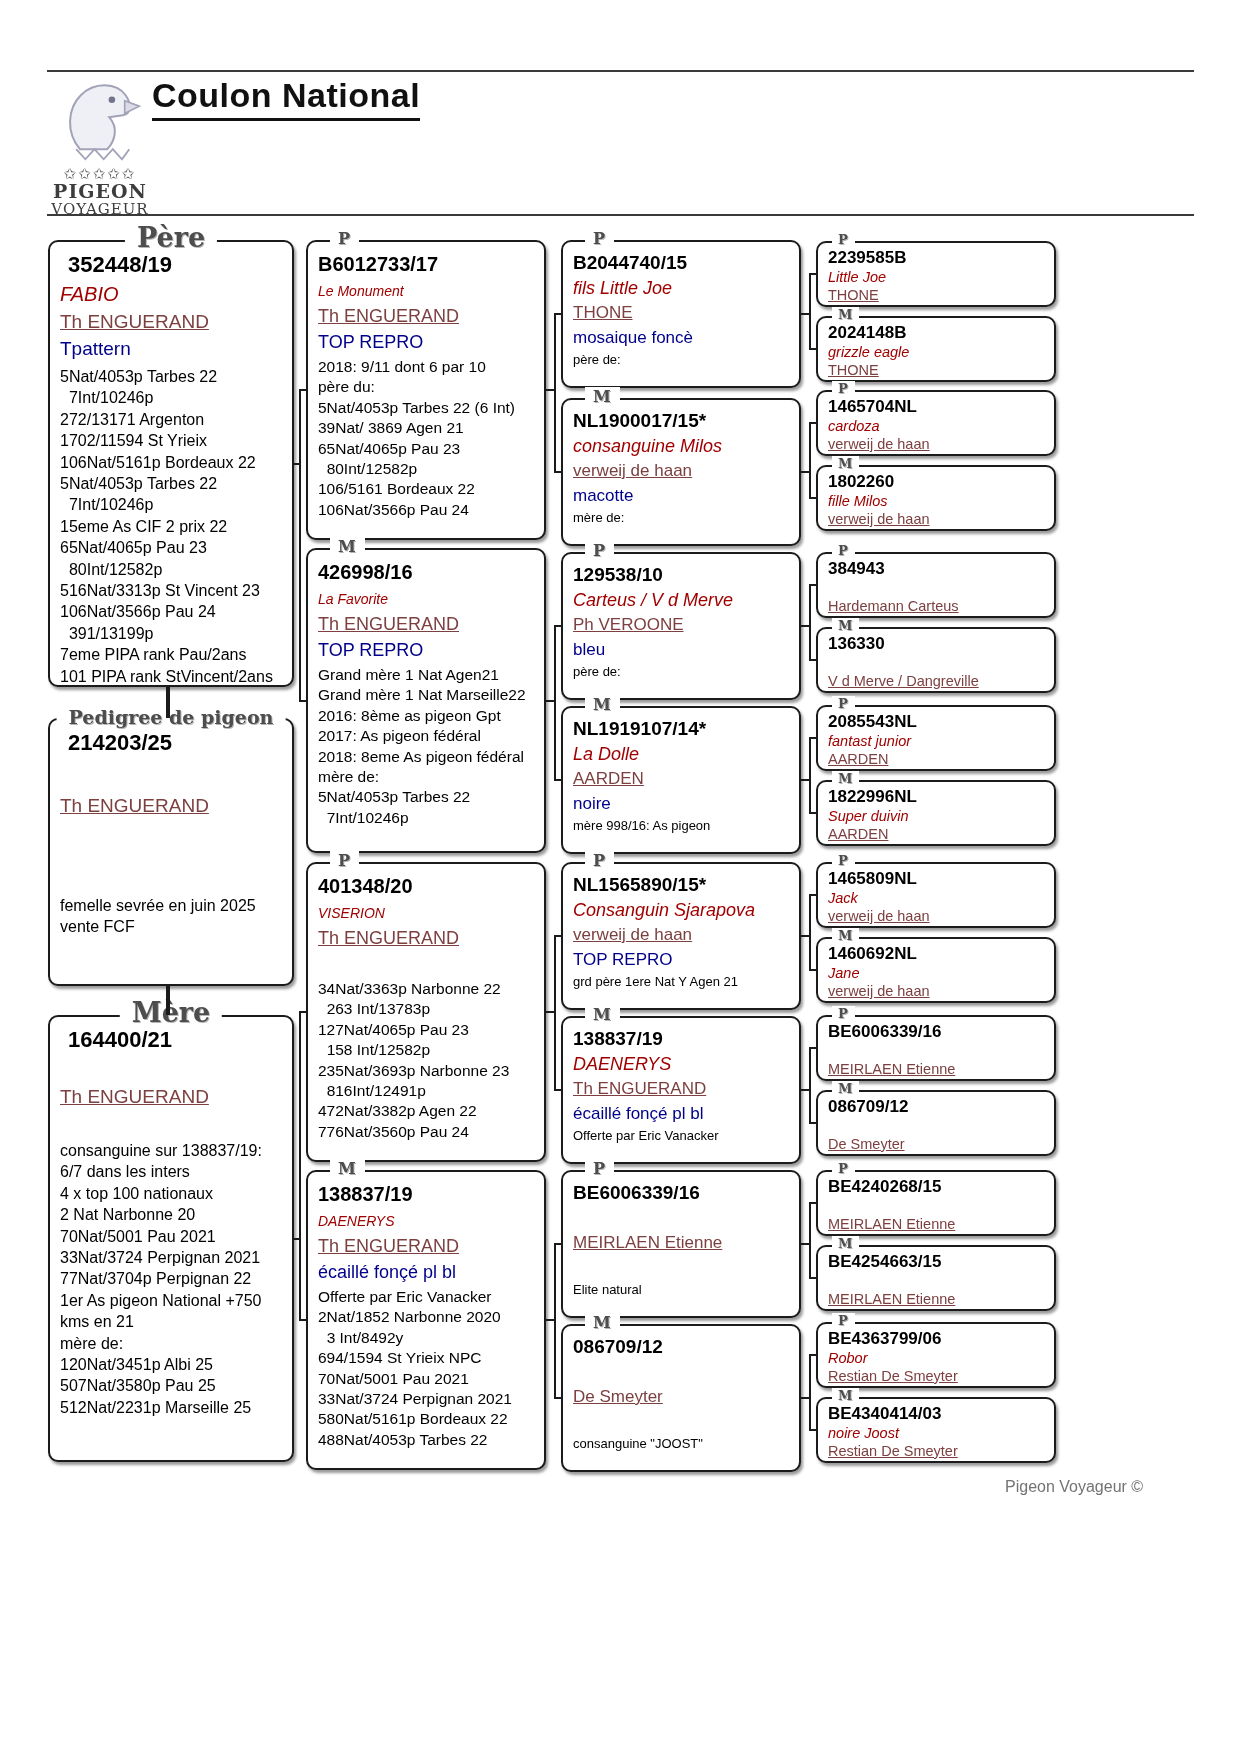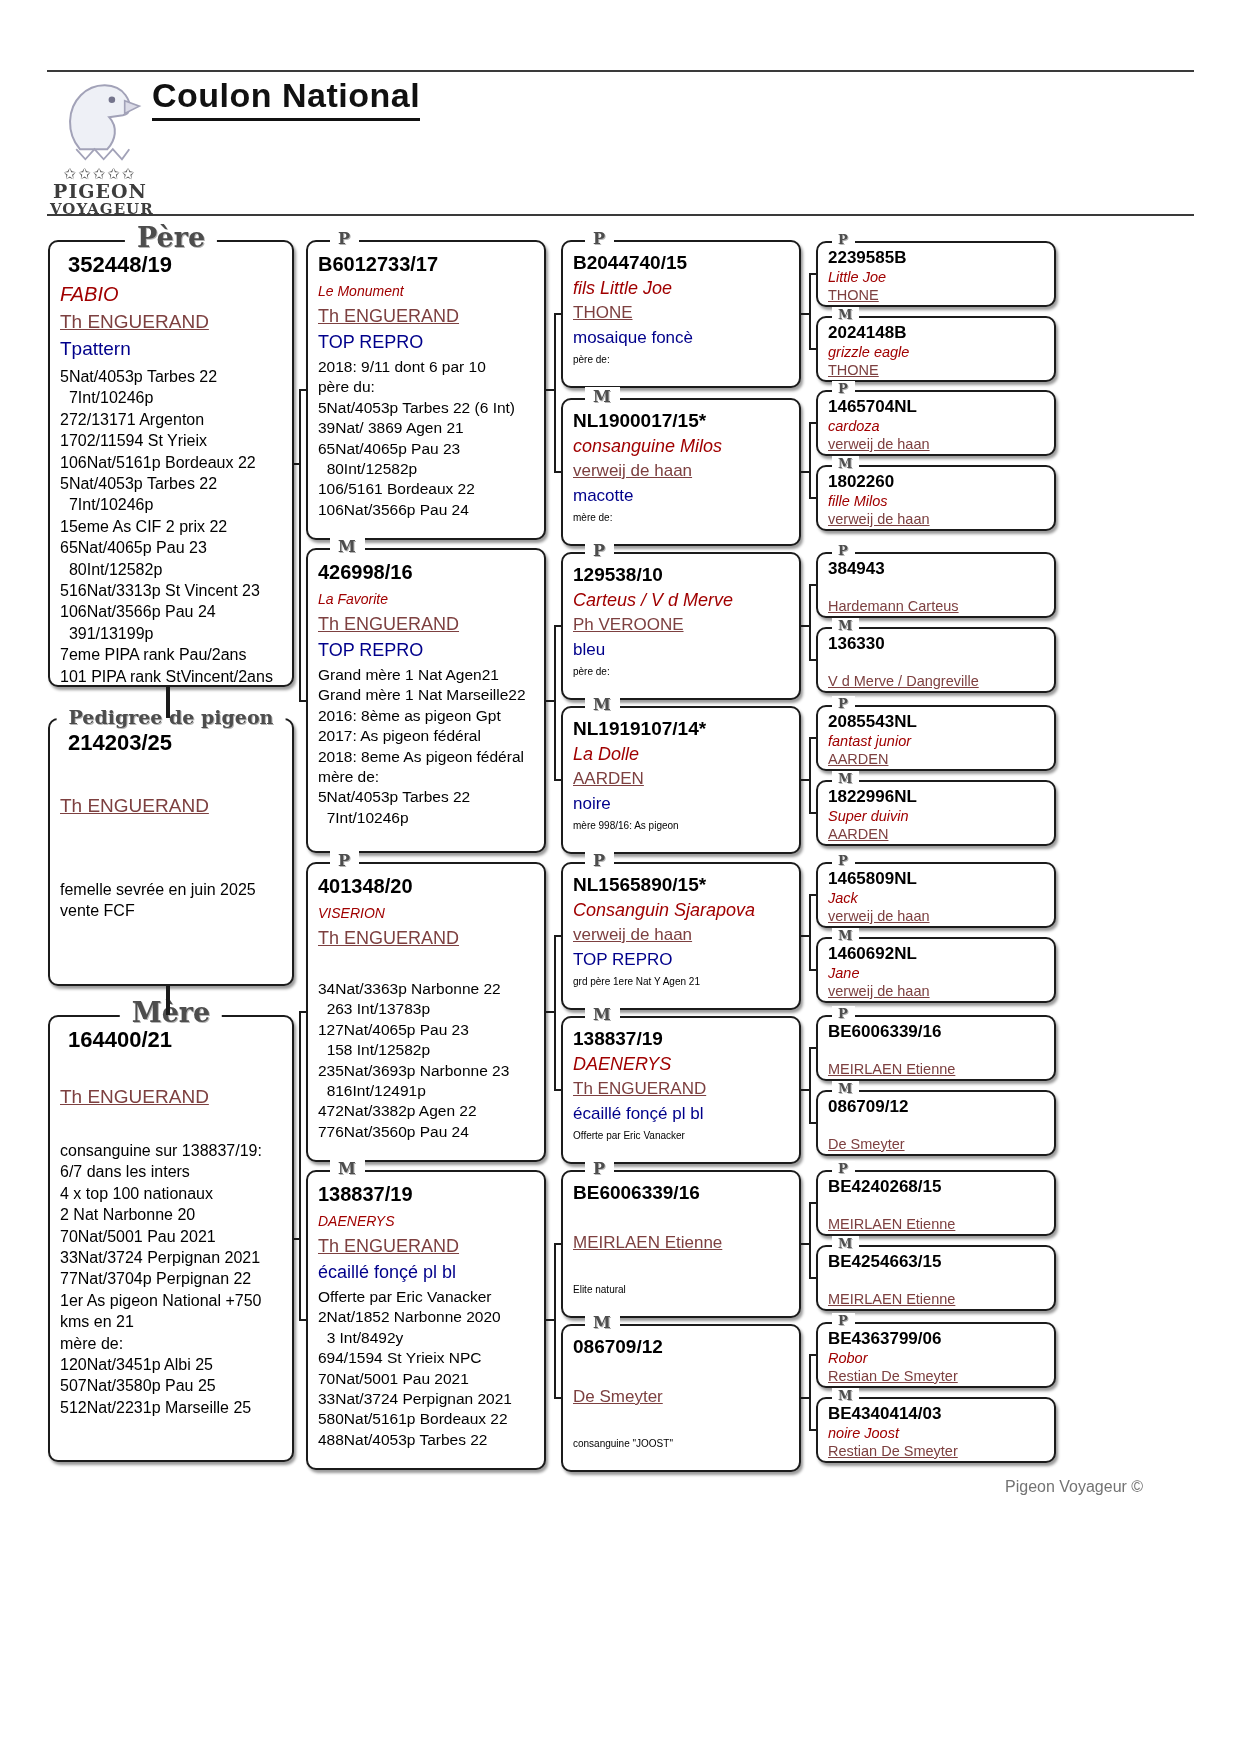--- a/index.html
+++ b/index.html
@@ -3,21 +3,21 @@
 <meta charset="utf-8">
 <style>
   html,body{margin:0;padding:0;background:#fff;}
   .page{position:relative;width:1241px;height:1754px;background:#fff;
         font-family:"Liberation Sans",sans-serif;color:#000;overflow:hidden;}
   .rule{position:absolute;left:47px;width:1147px;height:2px;background:#3a3a3a;}
   
   .logo{position:absolute;left:50px;top:76px;width:100px;text-align:center;}
   .logo .stars{font-size:15px;letter-spacing:2px;color:#555;line-height:15px;}
   .logo .brand1{font-family:"DejaVu Serif",serif;font-weight:bold;font-size:19px;color:#3d3d3d;letter-spacing:1px;line-height:20px;}
-  .logo .brand2{font-family:"DejaVu Serif",serif;font-weight:bold;font-size:15px;color:#3d3d3d;letter-spacing:1px;line-height:17px;}
+  .logo .brand2{font-family:"DejaVu Serif",serif;font-weight:normal;font-size:15px;color:#3d3d3d;letter-spacing:1px;line-height:17px;}
   .title{position:absolute;left:152px;top:76px;font-size:34px;font-weight:bold;color:#111;
          border-bottom:3px solid #111;padding-bottom:3px;letter-spacing:.5px;}
   .contact{position:absolute;left:152px;top:138px;font-size:18px;line-height:24px;color:#111;}
   
   .box{position:absolute;border:2px solid #1b1b1b;border-radius:10px;background:#fff;
        box-shadow:2px 3px 3px #9a9a9a;padding:8px 10px;box-sizing:border-box;}
   .boxlabel{position:absolute;background:#fff;font-family:"DejaVu Serif",serif;font-weight:bold;
             color:#4d4d4d;text-shadow:1px 1px 0 #b5b5b5;white-space:nowrap;}
   .boxlabel.center{left:50%;transform:translateX(-50%);top:-20px;font-size:27px;padding:0 12px;}
   .boxlabel.center.small{top:-14px;font-size:19px;}
@@ -28,35 +28,35 @@
   .fancier{color:var(--fancier-maroon);text-decoration:underline;}
   .colorline{color:var(--info-blue);}
   .notes{color:#000;white-space:pre-wrap;}
   
   .g1 .ring{font-size:22px;line-height:30px;margin-left:8px;}
   .g1 .pname{font-size:20px;line-height:28px;}
   .g1 .fancier{font-size:19px;line-height:27px;}
   .g1 .colorline{font-size:19px;line-height:28px;}
   .g1 .notes{font-size:16px;line-height:21.4px;margin-top:3px;}
   .sub .fancier{margin-top:34px;display:inline-block;}
-  .sub .notes{margin-top:60px;}
+  .sub .notes{margin-top:76px;}
   .mere .fancier{margin-top:28px;display:inline-block;}
   .mere .notes{margin-top:30px;}
   
   .g2 .ring{font-size:20px;line-height:28px;}
   .g2 .pname{font-size:14px;line-height:26px;}
   .g2 .fancier{font-size:18px;line-height:25px;}
   .g2 .colorline{font-size:18px;line-height:26px;min-height:26px;}
   .g2 .notes{font-size:15.5px;line-height:20.4px;margin-top:2px;}
   
   .g3 .ring{font-size:19px;line-height:26px;}
   .g3 .pname{font-size:18px;line-height:25px;min-height:25px;}
   .g3 .fancier{font-size:17px;line-height:24px;}
   .g3 .colorline{font-size:17px;line-height:25px;min-height:25px;}
-  .g3 .notes{font-size:10px;line-height:19px;}
+  .g3 .notes{font-size:13px;line-height:19px;}
   
   .g4{padding:4px 10px;}
   .g4 .ring{font-size:17px;line-height:22px;}
   .g4 .pname{font-size:14.5px;line-height:17.5px;min-height:17.5px;}
   .g4 .fancier{font-size:14.5px;line-height:17.5px;}
   
   .conn{position:absolute;background:#1b1b1b;}
   .footer{position:absolute;left:1005px;top:1478px;font-size:16px;color:#737373;}
 </style>
 </head>

